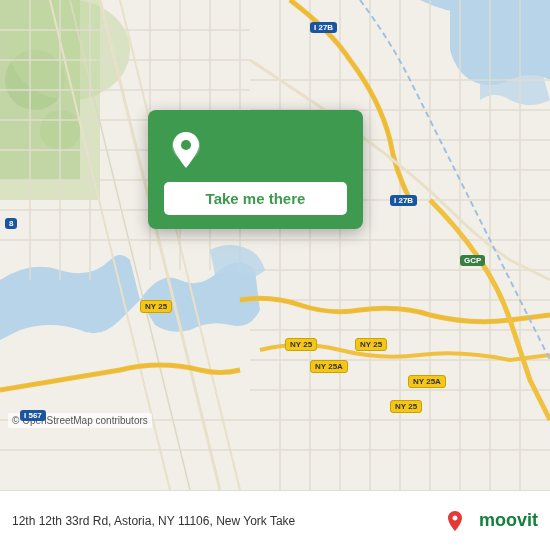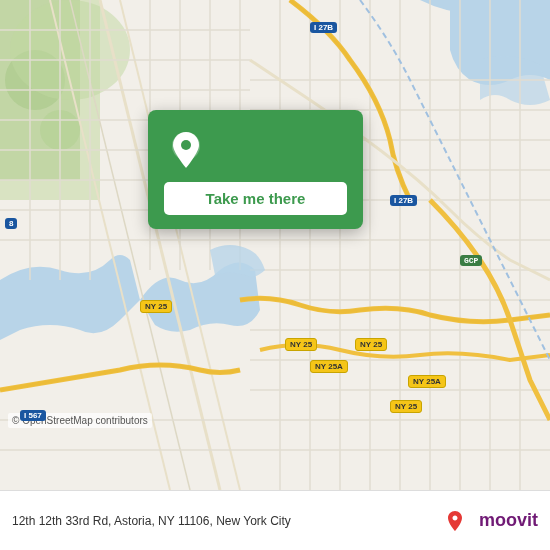--- a/index.html
+++ b/index.html
@@ -82,21 +82,21 @@
 
     #moovit-logo {
       display: flex;
       align-items: center;
       gap: 4px;
     }
 
     #moovit-text {
       font-size: 18px;
       font-weight: bold;
-      color: #701a75;
+      color: #15803d;
       margin-left: 8px;
     }
 
     #moovit-icon {
       width: 24px;
       height: 24px;
     }
 
     .copyright-text {
       position: absolute;
@@ -124,21 +124,20 @@
     }
     .badge-yellow {
       background: #f5c518;
       color: #333;
       border: 1px solid #c8a400;
       text-align: right;
     }
     .badge-green-s {
       background: #3a7d44;
       color: white;
-      font-family: Liberation Mono, monospace;
     }
   </style>
 </head>
 <body>
 
 <div id="map-container">
 
   <svg id="map-svg" viewBox="0 0 550 490" xmlns="http://www.w3.org/2000/svg">
 
     <rect width="550" height="490" fill="#f2efe9"></rect>
@@ -244,21 +243,21 @@
       <path d="M22 4 C14.8 4 9 9.8 9 17 C9 24.5 22 40 22 40 C22 40 35 24.5 35 17 C35 9.8 29.2 4 22 4 Z" fill="white"></path>
       <circle cx="22" cy="17" r="5" fill="#3d9a4e"></circle>
     </svg>
     <button id="take-me-there-btn">Take me there</button>
   </div>
 
   <div class="copyright-text">© OpenStreetMap contributors</div>
 </div>
 
 <div id="bottom-bar">
-  <span id="bottom-address">12th 12th 33rd Rd, Astoria, NY 11106, New York City</span>
+  <span id="bottom-address">12th 12th 33rd Rd, Astoria, NY 11106, New York Take</span>
   <div id="moovit-logo">
 
     <svg id="moovit-icon" viewBox="0 0 24 24" xmlns="http://www.w3.org/2000/svg">
       <path d="M12 2C8.13 2 5 5.13 5 9c0 5.25 7 13 7 13s7-7.75 7-13c0-3.87-3.13-7-7-7zm0 9.5c-1.38 0-2.5-1.12-2.5-2.5s1.12-2.5 2.5-2.5 2.5 1.12 2.5 2.5-1.12 2.5-2.5 2.5z" fill="#e53935"></path>
     </svg>
     <span id="moovit-text">moovit</span>
   </div>
 </div>
 
 </body></html>

